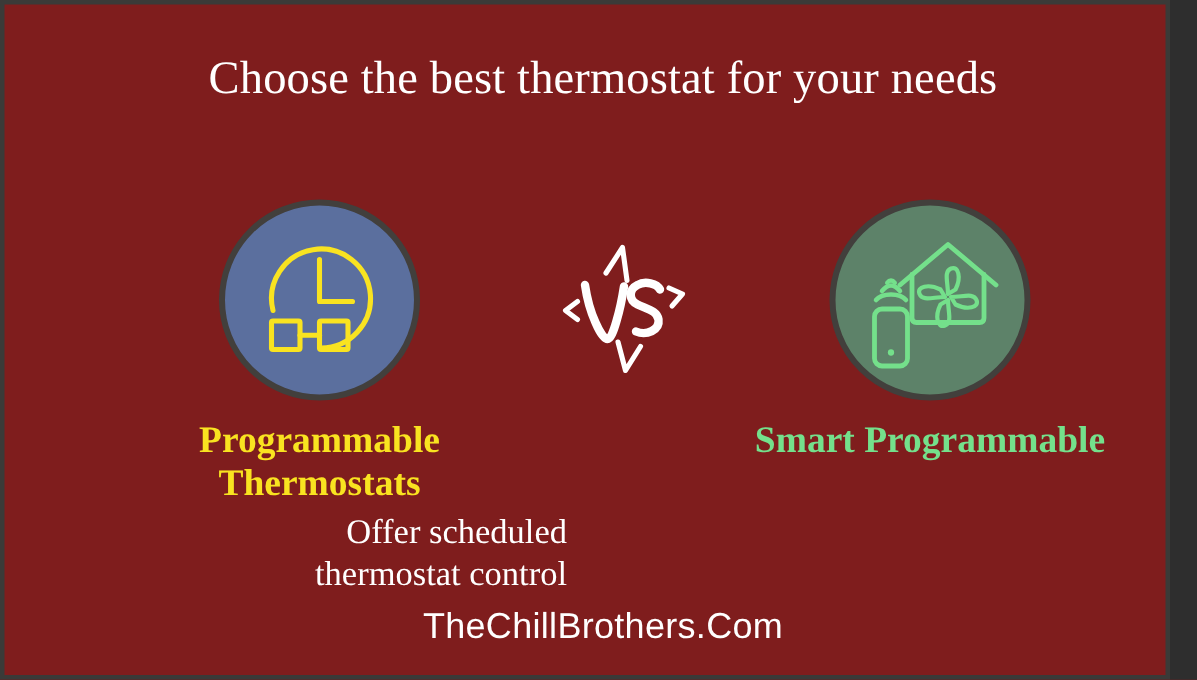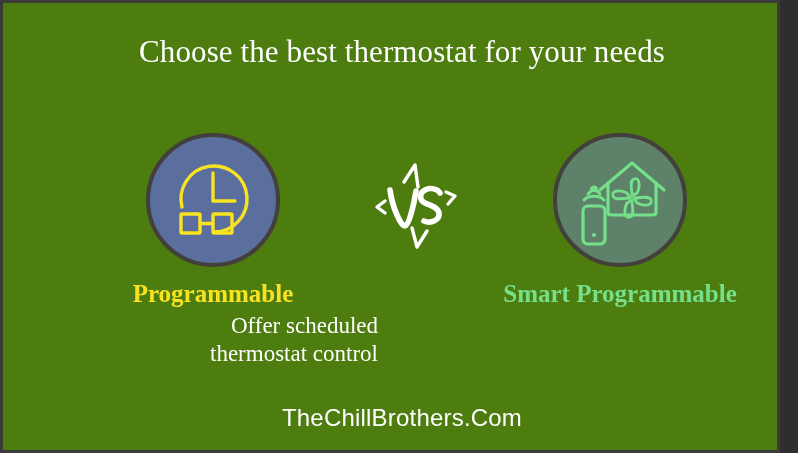--- a/index.html
+++ b/index.html
@@ -10,21 +10,21 @@
   body {
     width: 798px;
     height: 453px;
     overflow: hidden;
   }
   .infographic {
     position: relative;
     width: 780px;
     height: 453px;
     box-sizing: border-box;
-    background: #4d7c0f;
+    background: #7f1d1d;
     border: 3px solid #3a3a38;
     overflow: hidden;
     font-family: "Liberation Serif", "DejaVu Serif", serif;
     text-decoration: underline;
   }
 
   
   .title {
     position: absolute;
     top: 32px;
@@ -135,20 +135,21 @@
         <path d="M48 21 L48 49 L70 49" stroke="#f9e320" stroke-width="3.4" fill="none" stroke-linecap="round" stroke-linejoin="round"></path>
 
         <rect x="16" y="62" width="19" height="19" rx="1" stroke="#f9e320" stroke-width="3.4" fill="none"></rect>
         <rect x="48" y="62" width="19" height="19" rx="1" stroke="#f9e320" stroke-width="3.4" fill="none"></rect>
         <path d="M35 71.5 L48 71.5" stroke="#f9e320" stroke-width="3.4" stroke-linecap="round"></path>
       </svg>
     </div>
 
     <div class="heading heading-left">
       <div>Programmable</div>
+      <div>Thermostats</div>
     </div>
 
     <div class="desc desc-left">
       <div>Offer scheduled</div>
       <div>thermostat control</div>
     </div>
   </div>
 
   <div class="vs-wrap">
     <svg width="92" height="92" viewBox="0 0 92 92" fill="none">

